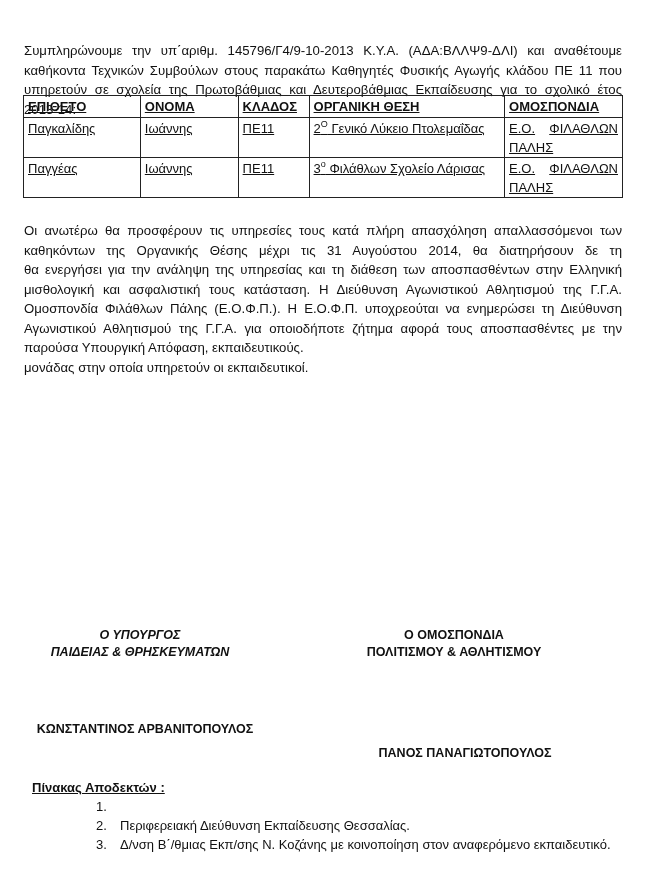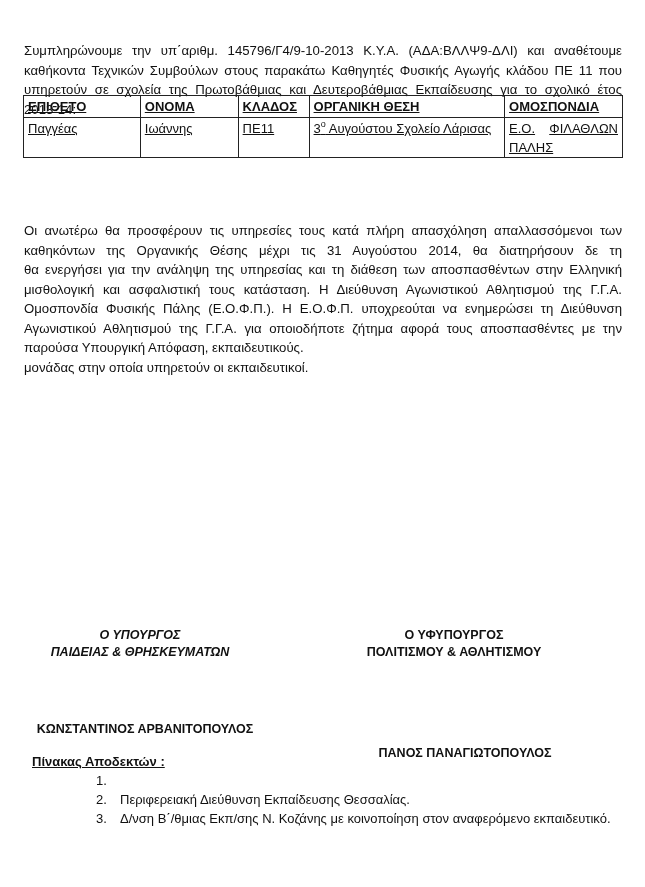--- a/index.html
+++ b/index.html
@@ -22,21 +22,21 @@
   table.staff th, table.staff td {
     border: 1px solid #222; padding: 1px 4px 0 4px; vertical-align: top; text-align: left;
     line-height: 19px;
   }
   table.staff th { font-weight: bold; height: 20px; }
   table.staff td { height: 38px; }
   table.staff sup { font-size: 9px; line-height: 0; vertical-align: 6px; }
   .fed { display: flex; flex-direction: column; }
   .fed .l1 { display: flex; justify-content: space-between; }
   .sig { position: absolute; font-weight: bold; font-size: 12.5px; text-align: center; line-height: 17px; }
-  .recips { position: absolute; left: 32px; top: 752px; font-size: 13px; }
+  .recips { position: absolute; left: 32px; top: 778px; font-size: 13px; }
   .recips .title { font-weight: bold; text-decoration: underline; line-height: 19px; }
   .recips ol { margin: 0; padding-left: 64px; list-style: none; }
   .recips li { line-height: 19px; display: flex; }
   .recips li .num { width: 24px; flex: none; }
 </style>
 </head>
 <body>
 
 <div class="page">
 
@@ -59,54 +59,69 @@
       <tr>
         <th>ΕΠΙΘΕΤΟ</th>
         <th>ΟΝΟΜΑ</th>
         <th>ΚΛΑΔΟΣ</th>
         <th>ΟΡΓΑΝΙΚΗ ΘΕΣΗ</th>
         <th>ΟΜΟΣΠΟΝΔΙΑ</th>
       </tr>
     </thead>
     <tbody>
       <tr>
+        <td>Παγκαλίδης</td>
+        <td>Ιωάννης</td>
+        <td>ΠΕ11</td>
+        <td><span>2</span><sup>Ο</sup><span> Γενικό Λύκειο Πτολεμαΐδας</span></td>
+        <td>
+          <div class="fed">
+            <div class="l1">
+                <span>Ε.Ο.</span>
+                <span>ΦΙΛΑΘΛΩΝ</span>
+              </div>
+            <span>ΠΑΛΗΣ</span>
+          </div>
+        </td>
+      </tr>
+      <tr>
         <td>Παγγέας</td>
         <td>Ιωάννης</td>
         <td>ΠΕ11</td>
-        <td><span>3</span><sup>ο</sup><span> Αυγούστου Σχολείο Λάρισας</span></td>
+        <td><span>3</span><sup>ο</sup><span> Φιλάθλων Σχολείο Λάρισας</span></td>
         <td>
           <div class="fed">
             <div class="l1">
                 <span>Ε.Ο.</span>
                 <span>ΦΙΛΑΘΛΩΝ</span>
               </div>
             <span>ΠΑΛΗΣ</span>
           </div>
         </td>
       </tr>
     </tbody>
   </table>
 
   <div class="para" style="top:221px;">
     <span class="line">Οι ανωτέρω θα προσφέρουν τις υπηρεσίες τους κατά πλήρη απασχόληση απαλλασσόμενοι των</span>
     <span class="line">καθηκόντων της Οργανικής Θέσης μέχρι τις 31 Αυγούστου 2014, θα διατηρήσουν δε τη</span>
     <span class="line">θα ενεργήσει για την ανάληψη της υπηρεσίας και τη διάθεση των αποσπασθέντων στην  Ελληνική</span>
     <span class="line">μισθολογική και ασφαλιστική  τους κατάσταση. Η Διεύθυνση Αγωνιστικού Αθλητισμού της Γ.Γ.Α.</span>
-    <span class="line">Ομοσπονδία Φυσικής Πάλης (Ε.Ο.Φ.Π.). Η Ε.Ο.Φ.Π. υποχρεούται να ενημερώσει τη Διεύθυνση</span>
+    <span class="line">Ομοσπονδία Φιλάθλων Πάλης (Ε.Ο.Φ.Π.). Η Ε.Ο.Φ.Π. υποχρεούται να ενημερώσει τη Διεύθυνση</span>
     <span class="line">Αγωνιστικού Αθλητισμού της Γ.Γ.Α. για οποιοδήποτε ζήτημα αφορά τους αποσπασθέντες με την</span>
     <span class="line last">παρούσα Υπουργική Απόφαση, εκπαιδευτικούς.</span>
     <span class="line last">μονάδας στην οποία υπηρετούν οι εκπαιδευτικοί.</span>
   </div>
 
   <div class="sig" style="left:40px; top:627px; width:200px;font-style:italic;">
     <div>Ο ΥΠΟΥΡΓΟΣ</div>
     <div>ΠΑΙΔΕΙΑΣ &amp; ΘΡΗΣΚΕΥΜΑΤΩΝ</div>
   </div>
   <div class="sig" style="left:354px; top:627px; width:200px;">
-    <div>Ο ΥΦΥΠΟΥΡΓΟΣ</div>
+    <div>Ο ΟΜΟΣΠΟΝΔΙΑ</div>
     <div>ΠΟΛΙΤΙΣΜΟΥ &amp; ΑΘΛΗΤΙΣΜΟΥ</div>
   </div>
   <div class="sig" style="left:30px; top:721px; width:230px;">ΚΩΝΣΤΑΝΤΙΝΟΣ ΑΡΒΑΝΙΤΟΠΟΥΛΟΣ</div>
   <div class="sig" style="left:365px; top:721px; width:200px;margin-top:24px;">ΠΑΝΟΣ ΠΑΝΑΓΙΩΤΟΠΟΥΛΟΣ</div>
 
   <div class="recips">
     <div class="title">Πίνακας Αποδεκτών :</div>
     <ol>
       <li>
           <span class="num">1.</span>

